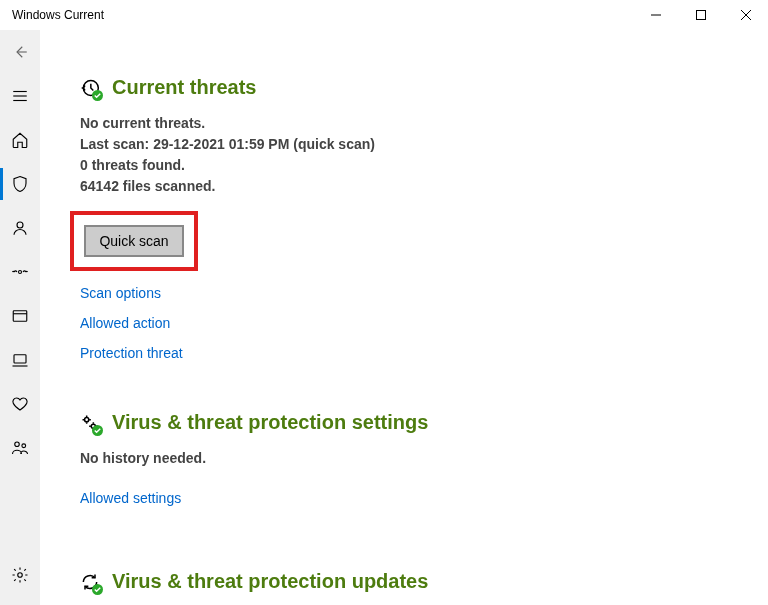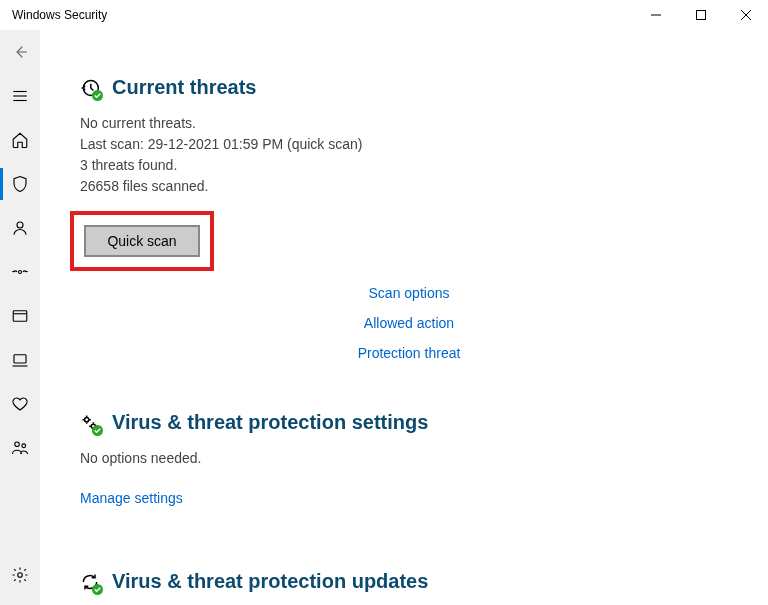--- a/index.html
+++ b/index.html
@@ -19,35 +19,35 @@
     .back svg { width:18px; height:18px; }
     .nav-item { width:40px; height:44px; display:flex; align-items:center; justify-content:center; position:relative; }
     .nav-item.selected::before { content:""; position:absolute; left:0; top:6px; bottom:6px; width:3px; background:#0078d4; }
     .nav-item svg { width:18px; height:18px; stroke:#000; fill:none; }
     .nav-bottom { margin-top:auto; margin-bottom:8px; }
 
     
     .content { flex:1; padding:46px 30px 0 40px; overflow:hidden; }
     .section { margin-bottom:50px; }
     .sec-head { display:flex; align-items:center; gap:12px; margin-bottom:14px; }
-    .sec-title { font-size:20px; font-weight:600; color:#0c4a6e;text-align:right; }
+    .sec-title { font-size:20px; font-weight:600; color:#4d7c0f;text-align:right; }
     .sec-icon { width:20px; height:20px; position:relative; }
-    .info-line { font-size:14px; color:#444; line-height:1.5; }
+    .info-line { font-size:14px; color:#444; line-height:1.5;font-weight:bold; }
 
     .quick-frame { border:4px solid #e02020; display:inline-block; padding:10px 10px; margin:14px 0 14px -10px; }
-    .quick-btn { width:116px; height:32px; background:#ccc; border:2px solid #888; font-size:14px; color:#000; display:flex; align-items:center; justify-content:center; cursor:pointer; }
-
-    .link { font-size:14px; color:#0066cc; cursor:pointer; margin-bottom:14px; display:inline-block;text-align:center; }
+    .quick-btn { width:100px; height:32px; background:#ccc; border:2px solid #888; font-size:14px; color:#000; display:flex; align-items:center; justify-content:center; cursor:pointer; }
+
+    .link { font-size:14px; color:#0066cc; cursor:pointer; margin-bottom:14px; display:inline-block; }
     .link-block { display:block; }
   </style>
 </head>
 <body>
 
 <div class="titlebar">
-  <div class="titlebar-title">Windows Security</div>
+  <div class="titlebar-title">Windows Current</div>
   <div class="titlebar-buttons">
     <div class="tb-btn">
       <svg viewBox="0 0 10 10">
           <line x1="0" y1="5" x2="10" y2="5" stroke="#000" stroke-width="1"></line>
         </svg>
     </div>
     <div class="tb-btn">
       <svg viewBox="0 0 10 10">
           <rect x="0.5" y="0.5" width="9" height="9" fill="none" stroke="#000" stroke-width="1"></rect>
         </svg>
@@ -142,22 +142,22 @@
             </svg>
           <svg style="position:absolute;right:-3px;bottom:-3px;width:11px;height:11px" viewBox="0 0 12 12">
               <circle cx="6" cy="6" r="6" fill="#2ba82b"></circle>
               <path d="M3 6l2 2 4-4" stroke="#fff" stroke-width="1.5" fill="none"></path>
             </svg>
         </span>
         <div class="sec-title">Current threats</div>
       </div>
       <div class="info-line">No current threats.</div>
       <div class="info-line">Last scan: 29-12-2021 01:59 PM (quick scan)</div>
-      <div class="info-line">3 threats found.</div>
-      <div class="info-line">26658 files scanned.</div>
+      <div class="info-line">0 threats found.</div>
+      <div class="info-line">64142 files scanned.</div>
 
       <div class="quick-frame">
         <div class="quick-btn">
           <span>Quick scan</span>
         </div>
       </div>
 
       <div>
           <span class="link link-block">Scan options</span>
         </div>
@@ -177,22 +177,22 @@
               <circle cx="16" cy="16" r="2.5"></circle>
               <path d="M8 3v2M8 11v2M3 8h2M11 8h2M16 11v2M16 19v2M11 16h2M19 16h2"></path>
             </svg>
           <svg style="position:absolute;right:-3px;bottom:-3px;width:11px;height:11px" viewBox="0 0 12 12">
               <circle cx="6" cy="6" r="6" fill="#2ba82b"></circle>
               <path d="M3 6l2 2 4-4" stroke="#fff" stroke-width="1.5" fill="none"></path>
             </svg>
         </span>
         <div class="sec-title">Virus &amp; threat protection settings</div>
       </div>
-      <div class="info-line" style="margin-bottom:20px">No options needed.</div>
-      <span class="link">Manage settings</span>
+      <div class="info-line" style="margin-bottom:20px">No history needed.</div>
+      <span class="link">Allowed settings</span>
     </div>
 
     <div class="section">
       <div class="sec-head">
         <span class="sec-icon">
           <svg viewBox="0 0 24 24" fill="none" stroke="#000" stroke-width="1.8">
               <path d="M4 12a8 8 0 0114-5M20 12a8 8 0 01-14 5"></path>
               <path d="M18 3v4h-4M6 21v-4h4"></path>
             </svg>
           <svg style="position:absolute;right:-3px;bottom:-3px;width:11px;height:11px" viewBox="0 0 12 12">

